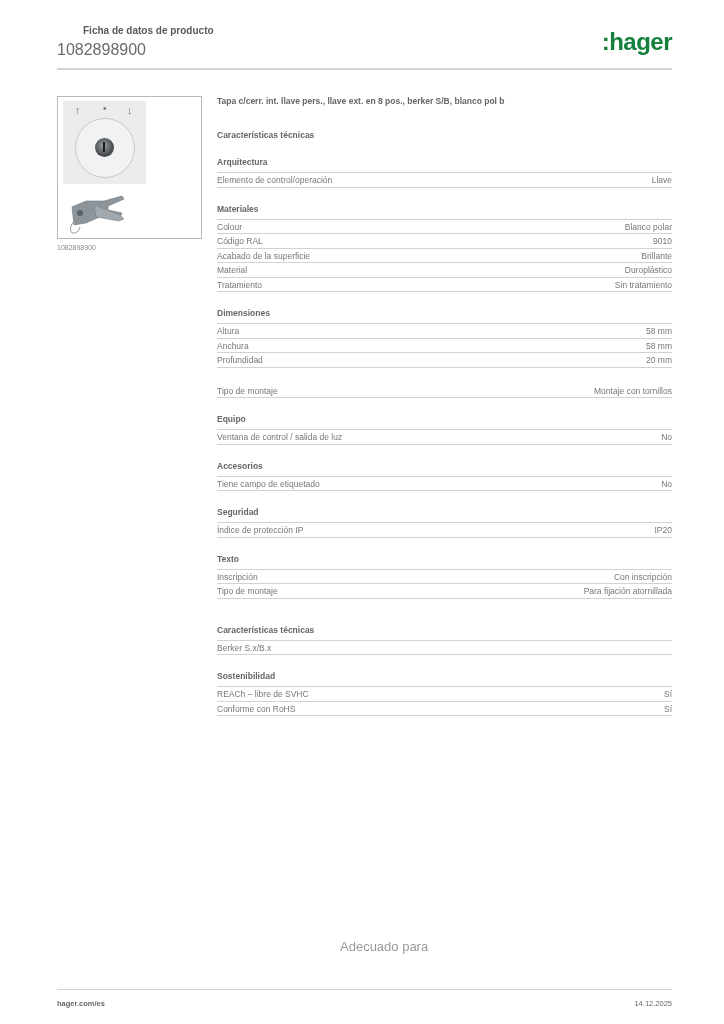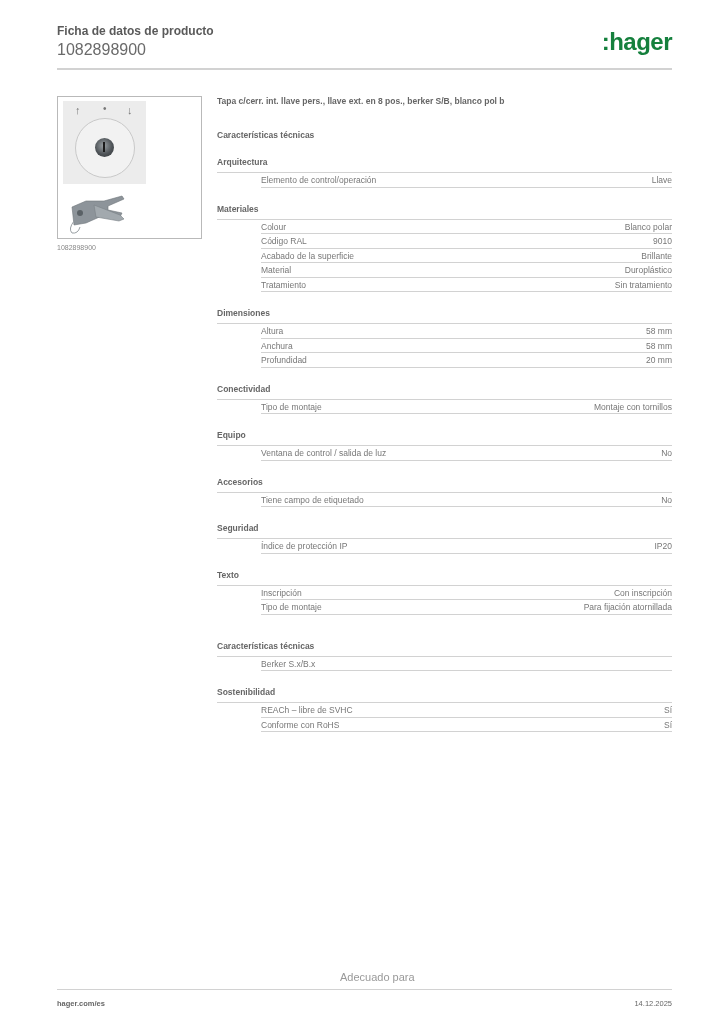--- a/index.html
+++ b/index.html
@@ -1,20 +1,20 @@
 <!DOCTYPE html>
 <html><head>
 <meta charset="utf-8">
 <style>
   * { box-sizing: border-box; margin: 0; padding: 0; }
   html, body { width: 724px; height: 1024px; background: #ffffff; overflow: hidden; }
   body { position: relative; font-family: "Liberation Sans", sans-serif; color: #555; }
 
   .header { position: absolute; left: 57px; top: 22px; width: 615px; }
-  .doc-title { font-size: 12px; font-weight: bold; color: #5a5a5a; line-height: 18px; }
+  .doc-title { font-size: 10px; font-weight: bold; color: #5a5a5a; line-height: 18px; margin-left: 26px; }
   .doc-number { font-size: 16px; color: #6a6a6a; line-height: 19px; }
   .logo { position: absolute; right: 0; top: 6px; font-size: 24px; font-weight: bold; color: #15803d; letter-spacing: -0.5px; font-family: "Liberation Sans", sans-serif; }
   .header-rule { position: absolute; left: 57px; top: 68px; width: 615px; height: 2px; background: #d2d2d2; }
 
   .image-box { position: absolute; left: 57px; top: 96px; width: 145px; height: 143px; border: 1px solid #b9b9b9; background: #fff; }
   .plate { position: absolute; left: 5px; top: 4px; width: 83px; height: 83px; background: #ececec; }
   .plate .ring { position: absolute; left: 12px; top: 17px; width: 60px; height: 60px; border-radius: 50%; border: 1px solid #c9c9c9; background: #f2f2f2; }
   .plate .cyl { position: absolute; left: 32px; top: 37px; width: 19px; height: 19px; border-radius: 50%; background: radial-gradient(circle at 45% 40%, #9aa0a4 0%, #4f5458 55%, #2f3336 100%); }
   .plate .cyl::after { content: ""; position: absolute; left: 8px; top: 4px; width: 2px; height: 10px; background: #1a1a1a; }
   .plate .arr { position: absolute; top: 3px; font-size: 11px; color: #777; }
@@ -23,28 +23,28 @@
 
   .image-caption { position: absolute; left: 57px; top: 244px; font-size: 7px; color: #888; }
 
   .content { position: absolute; left: 217px; top: 96px; width: 455px; }
   .product-desc { font-size: 8.5px; font-weight: bold; color: #666; line-height: 11px; height: 11px; }
   .main-section-title { font-size: 8.5px; font-weight: bold; color: #666; margin-top: 23px; line-height: 11px; }
 
   .group { margin-top: 16px; }
   .group.first { margin-top: 16px; }
   .group-title { font-size: 8.5px; font-weight: bold; color: #666; line-height: 11px; padding-bottom: 4px; border-bottom: 1.5px solid #d2d2d2; }
-  .row { display: flex; justify-content: space-between; font-size: 8.5px; color: #777; line-height: 12px; height: 14.5px; padding-top: 1px; border-bottom: 1.5px solid #d2d2d2; margin-left: 44px; }
+  .row { display: flex; justify-content: space-between; font-size: 8.5px; color: #777; line-height: 12px; height: 14.5px; padding-top: 1px; border-bottom: 1.5px solid #d2d2d2; }
   .row .label { white-space: nowrap; }
   .row .value { white-space: nowrap; text-align: right; }
   .group.extra-gap { margin-top: 26px; }
 
   .footer-rule { position: absolute; left: 57px; top: 989px; width: 615px; height: 1px; background: #d2d2d2; }
   .footer-left { position: absolute; left: 57px; top: 999px; font-size: 7.5px; font-weight: bold; color: #666; }
-  .footer-center { position: absolute; left: 340px; top: 971px; font-size: 11px; color: #999; }
+  .footer-center { position: absolute; left: 340px; top: 939px; font-size: 13px; color: #999; }
   .footer-right { position: absolute; right: 52px; top: 999px; font-size: 7.5px; font-weight: normal; color: #666; }
 </style>
 </head>
 <body>
 
 <div class="header">
   <div class="doc-title">Ficha de datos de producto</div>
   <div class="doc-number">1082898900</div>
   <div class="logo">:hager</div>
 </div>
@@ -113,21 +113,20 @@
       <span class="label">Anchura</span>
       <span class="value">58 mm</span>
     </div>
     <div class="row">
       <span class="label">Profundidad</span>
       <span class="value">20 mm</span>
     </div>
   </div>
 
   <div class="group">
-    <div class="group-title">Conectividad</div>
     <div class="row">
       <span class="label">Tipo de montaje</span>
       <span class="value">Montaje con tornillos</span>
     </div>
   </div>
 
   <div class="group">
     <div class="group-title">Equipo</div>
     <div class="row">
       <span class="label">Ventana de control / salida de luz</span>

